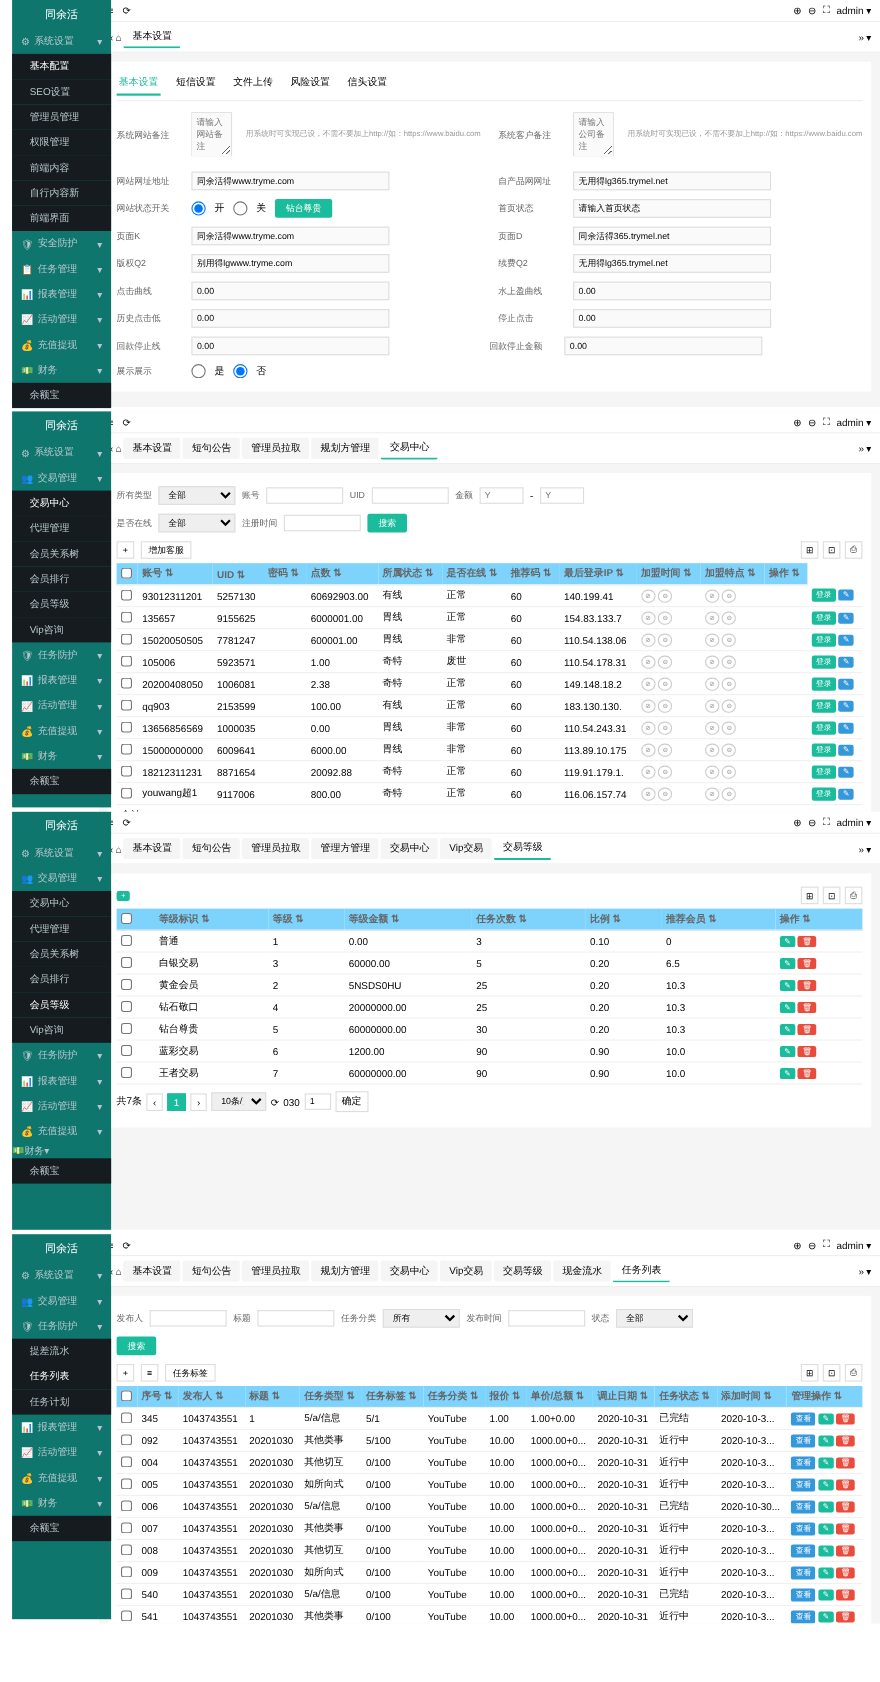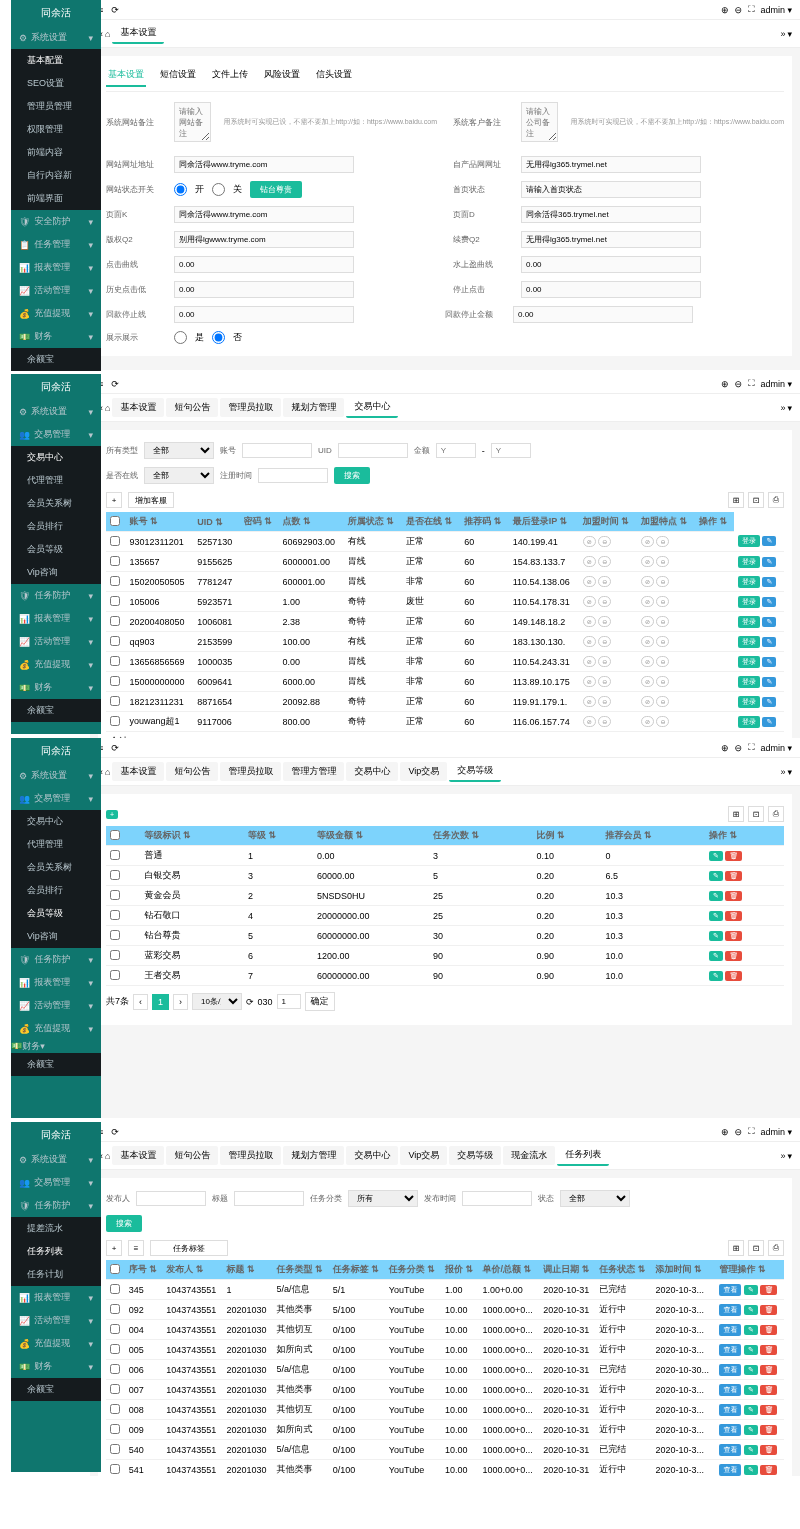--- a/index.html
+++ b/index.html
@@ -851,21 +851,21 @@
           <input class="filter-input" style="">
 <span class="filter-label">状态</span>
           <select class="filter-input"><option>全部</option></select>
 </div>
 <div class="filter-row">
           <button class="btn">搜索</button>
         </div>
 <div class="toolbar">
 <button class="icon-btn">+</button>
 <button class="icon-btn">≡</button>
-<button class="icon-btn" style="width:auto;padding:0 22px">任务标签</button>
+<button class="icon-btn" style="width:auto;padding:0 6px">任务标签</button>
 <div class="right">
             <span class="icon-btn">⊞</span>
             <span class="icon-btn">⊡</span>
             <span class="icon-btn">⎙</span>
           </div>
 </div>
 <table class="table">
 <thead>
             <tr id="s4-head">
               <th><input type="checkbox" style=""></th>

